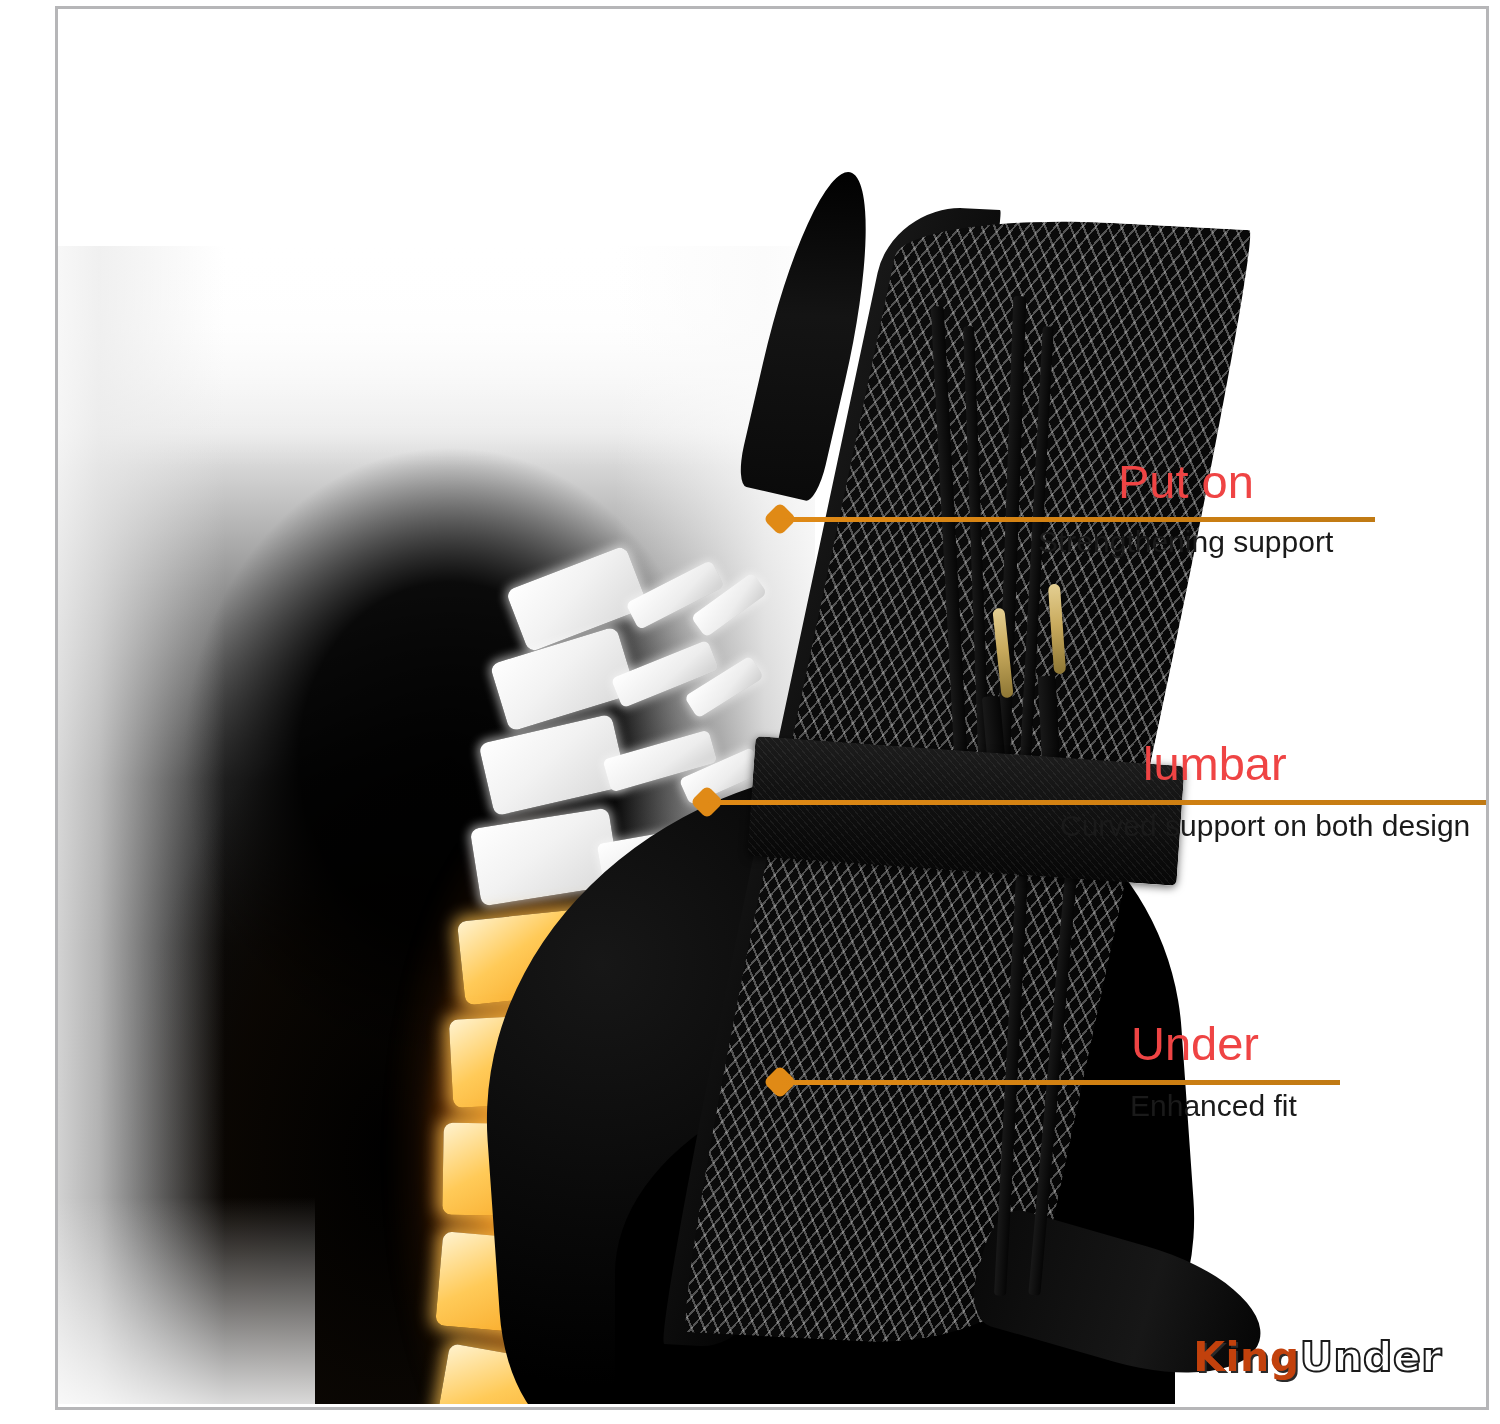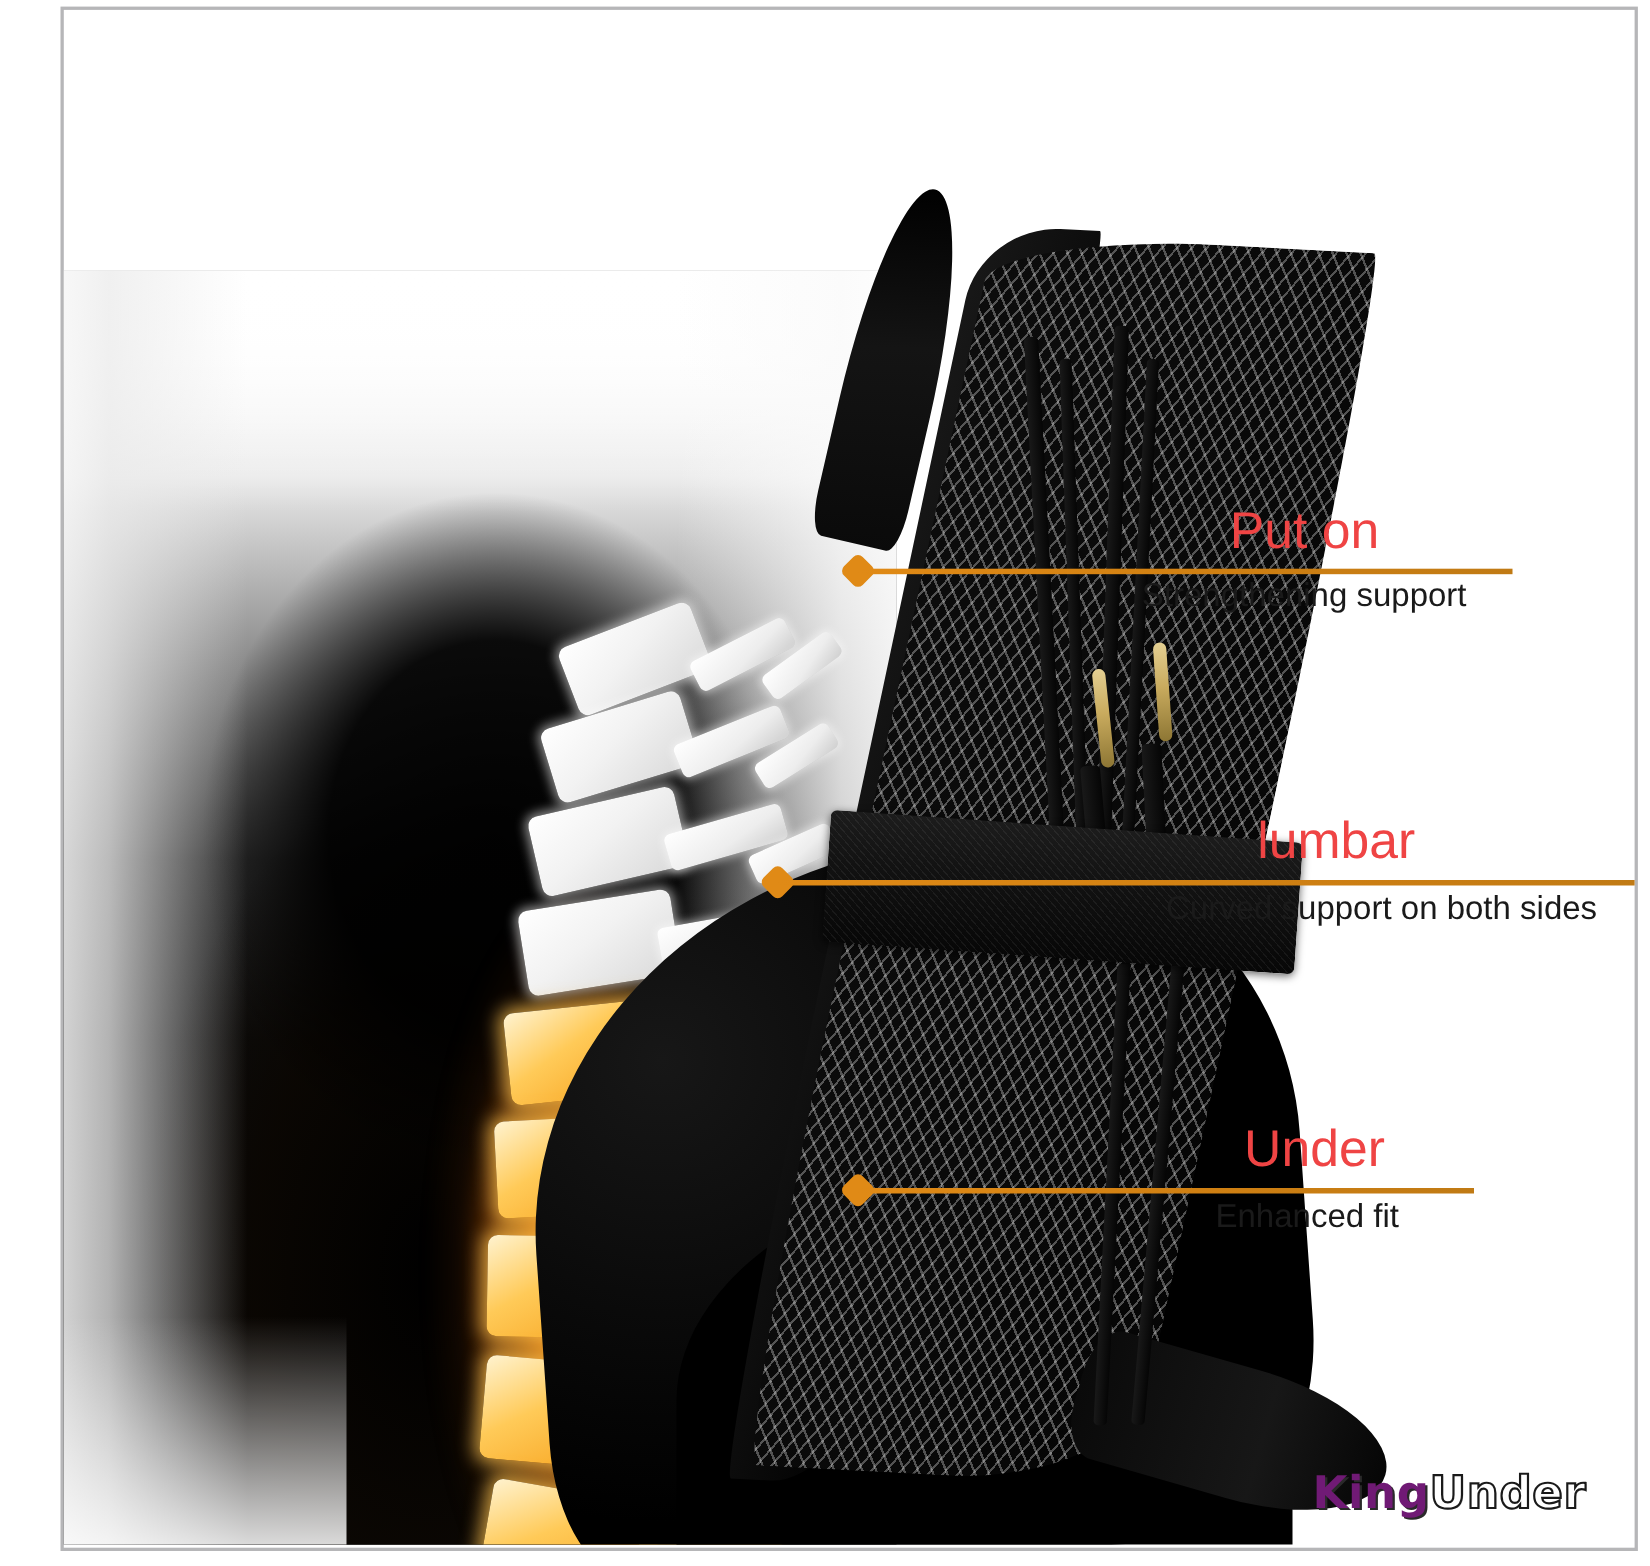--- a/index.html
+++ b/index.html
@@ -117,21 +117,21 @@
      border-radius:6px;transform:rotate(45deg);}
   .co-title{position:absolute;color:#ef4444;font-size:47px;line-height:50px;
      font-weight:400;white-space:nowrap;}
   .co-sub{position:absolute;color:#1a1a1a;font-size:30px;line-height:34px;
      font-weight:400;white-space:nowrap;text-align:center;}
 
   
   .logo{position:absolute;right:44px;bottom:26px;z-index:60;
         font-size:41px;font-weight:bold;letter-spacing:.5px;white-space:nowrap;
         font-family:"DejaVu Sans","Liberation Sans",sans-serif;}
-  .logo .king{color:#701a75;text-shadow:2px 2px 0 #2a2a2a;}
+  .logo .king{color:#c2410c;text-shadow:2px 2px 0 #2a2a2a;}
   .logo .phenix{color:#ffffff;-webkit-text-stroke:2px #1a1a1a;
                 text-shadow:1px 1px 0 rgba(0,0,0,.25);}
 </style>
 </head>
 <body>
 
 <div class="page">
   <div class="frame">
 
     <div class="stage" style="left:-3px;top:-3px;">
@@ -217,28 +217,28 @@
       <div class="co-dot" style="left:710px;top:498px;"></div>
       <div class="co-line" style="left:722px;top:508px;width:595px;"></div>
       <div class="co-title" style="left:1060px;top:448px;">Put on</div>
       <div class="co-sub" style="left:980px;top:516px;">Strengthening support</div>
     </div>
 
     <div class="callout">
       <div class="co-dot" style="left:637px;top:781px;"></div>
       <div class="co-line" style="left:649px;top:791px;width:783px;"></div>
       <div class="co-title" style="left:1085px;top:730px;">lumbar</div>
-      <div class="co-sub" style="left:1002px;top:800px;">Curved support on both sides</div>
+      <div class="co-sub" style="left:1002px;top:800px;">Curved support on both design</div>
     </div>
 
     <div class="callout">
       <div class="co-dot" style="left:710px;top:1061px;"></div>
       <div class="co-line" style="left:722px;top:1071px;width:560px;"></div>
       <div class="co-title" style="left:1073px;top:1010px;">Under</div>
-      <div class="co-sub" style="left:1047px;top:1080px;">Enhanced fit</div>
+      <div class="co-sub" style="left:1072px;top:1080px;">Enhanced fit</div>
     </div>
 
     <div class="logo">
       <span class="king">King</span><span class="phenix">Under</span>
     </div>
 
   </div>
 </div>
 
 </body></html>

